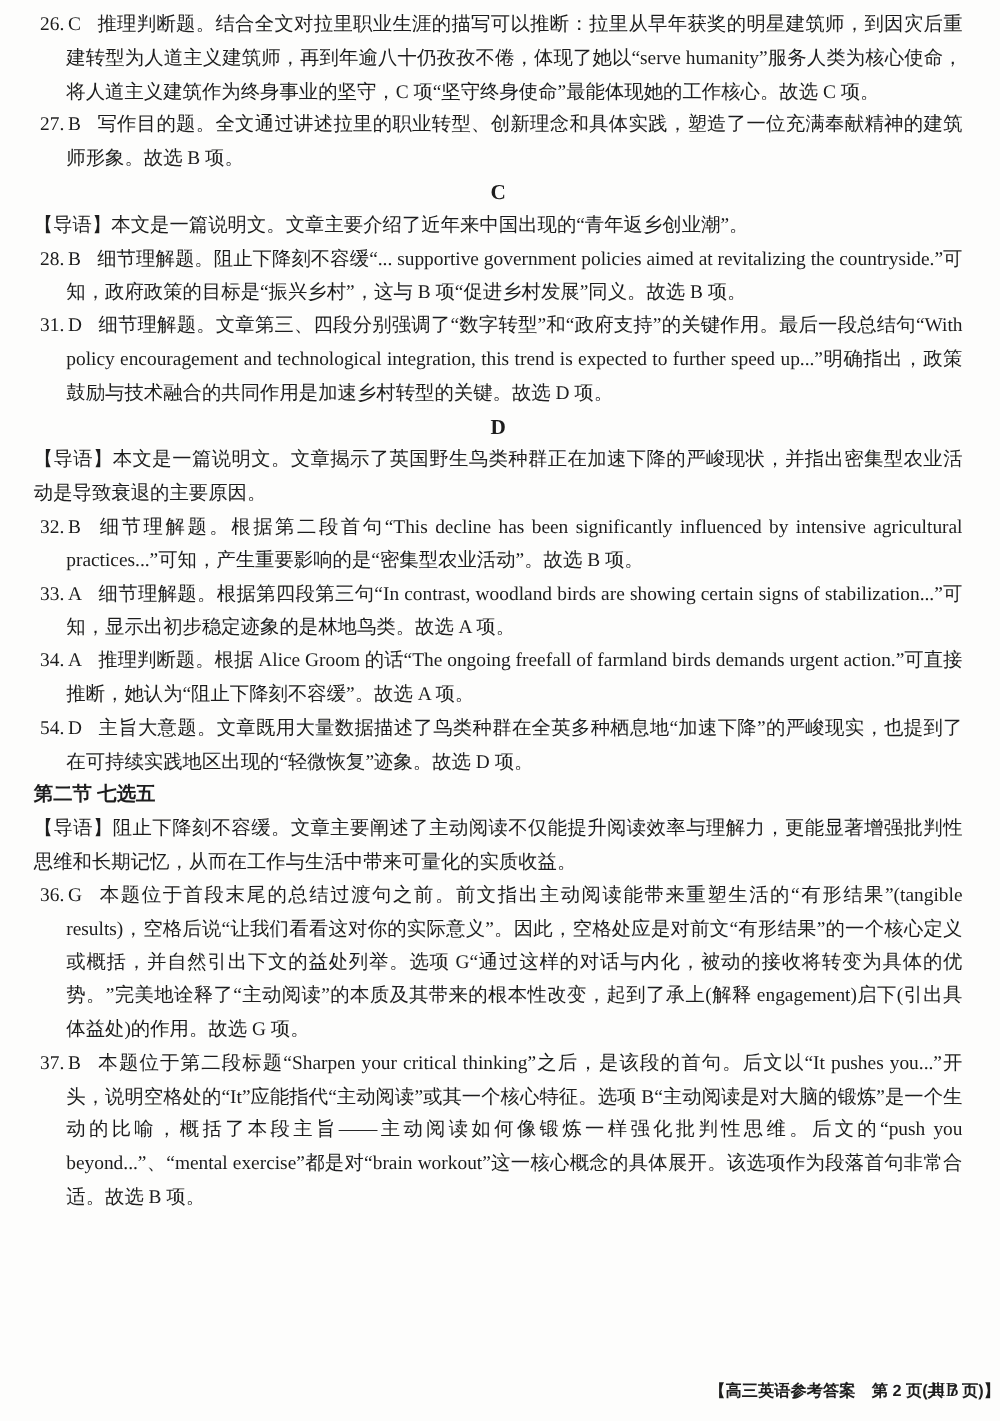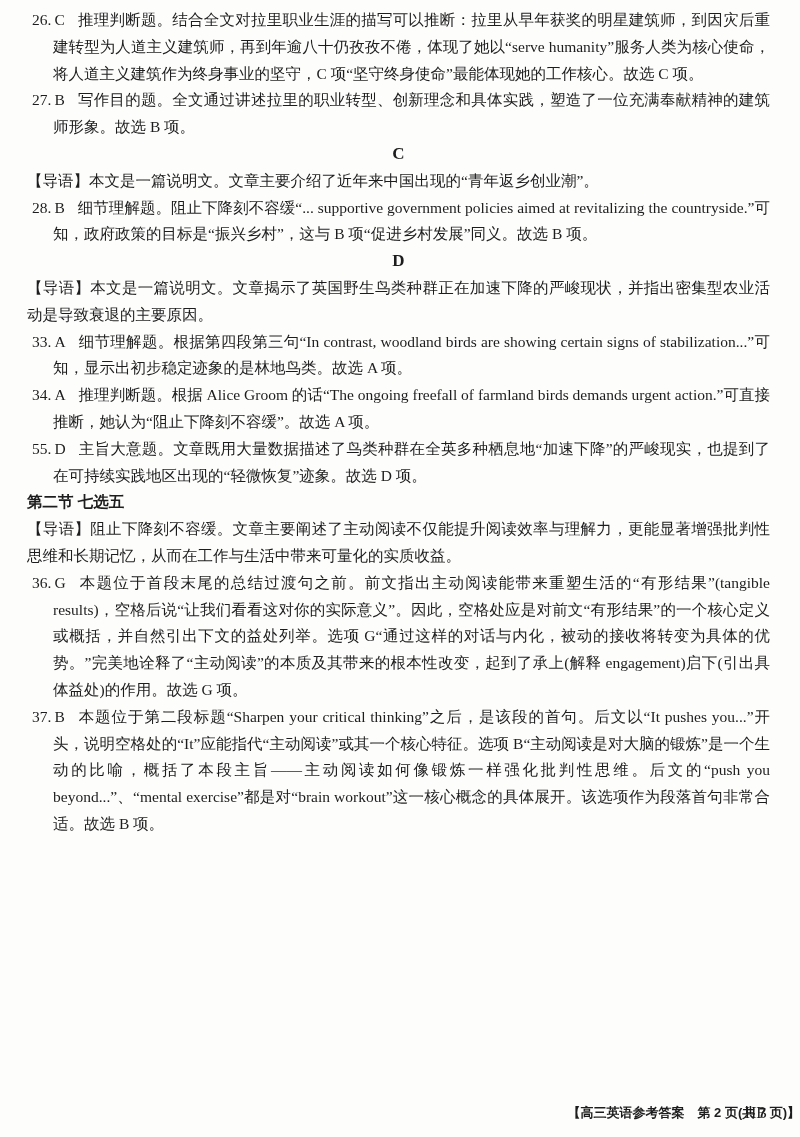--- a/index.html
+++ b/index.html
@@ -94,40 +94,46 @@
     <div class="intro">
       <span class="intro-label">【导语】</span><span>本文是一篇说明文。文章主要介绍了近年来中国出现的“青年返乡创业潮”。</span>
     </div>
 
     <div class="qa">
       <span class="qnum">28.</span><span class="qans">B</span><span class="qtext">细节理解题。阻止下降刻不容缓“... supportive government policies aimed at revitalizing the countryside.”可知，政府政策的目标是“振兴乡村”，这与 B 项“促进乡村发展”同义。故选 B 项。</span>
     </div>
 
 
 
+    <div class="qa">
+      <span class="qnum">31.</span><span class="qans">D</span><span class="qtext">细节理解题。文章第三、四段分别强调了“数字转型”和“政府支持”的关键作用。最后一段总结句“With policy encouragement and technological integration, this trend is expected to further speed up...”明确指出，政策鼓励与技术融合的共同作用是加速乡村转型的关键。故选 D 项。</span>
+    </div>
 
     <div class="section-letter">
       <span>D</span>
     </div>
 
     <div class="intro">
       <span class="intro-label">【导语】</span><span>本文是一篇说明文。文章揭示了英国野生鸟类种群正在加速下降的严峻现状，并指出密集型农业活动是导致衰退的主要原因。</span>
     </div>
 
+    <div class="qa">
+      <span class="qnum">32.</span><span class="qans">B</span><span class="qtext">细节理解题。根据第二段首句“This decline has been significantly influenced by intensive agricultural practices...”可知，产生重要影响的是“密集型农业活动”。故选 B 项。</span>
+    </div>
 
     <div class="qa">
       <span class="qnum">33.</span><span class="qans">A</span><span class="qtext">细节理解题。根据第四段第三句“In contrast, woodland birds are showing certain signs of stabilization...”可知，显示出初步稳定迹象的是林地鸟类。故选 A 项。</span>
     </div>
 
     <div class="qa">
       <span class="qnum">34.</span><span class="qans">A</span><span class="qtext">推理判断题。根据 Alice Groom 的话“The ongoing freefall of farmland birds demands urgent action.”可直接推断，她认为“阻止下降刻不容缓”。故选 A 项。</span>
     </div>
 
     <div class="qa">
-      <span class="qnum">55.</span><span class="qans">D</span><span class="qtext">主旨大意题。文章既用大量数据描述了鸟类种群在全英多种栖息地“加速下降”的严峻现实，也提到了在可持续实践地区出现的“轻微恢复”迹象。故选 D 项。</span>
+      <span class="qnum">54.</span><span class="qans">D</span><span class="qtext">主旨大意题。文章既用大量数据描述了鸟类种群在全英多种栖息地“加速下降”的严峻现实，也提到了在可持续实践地区出现的“轻微恢复”迹象。故选 D 项。</span>
     </div>
 
     <div class="subsection">
       <span>第二节 七选五</span>
     </div>
 
     <div class="intro">
       <span class="intro-label">【导语】</span><span>阻止下降刻不容缓。文章主要阐述了主动阅读不仅能提升阅读效率与理解力，更能显著增强批判性思维和长期记忆，从而在工作与生活中带来可量化的实质收益。</span>
     </div>
 

